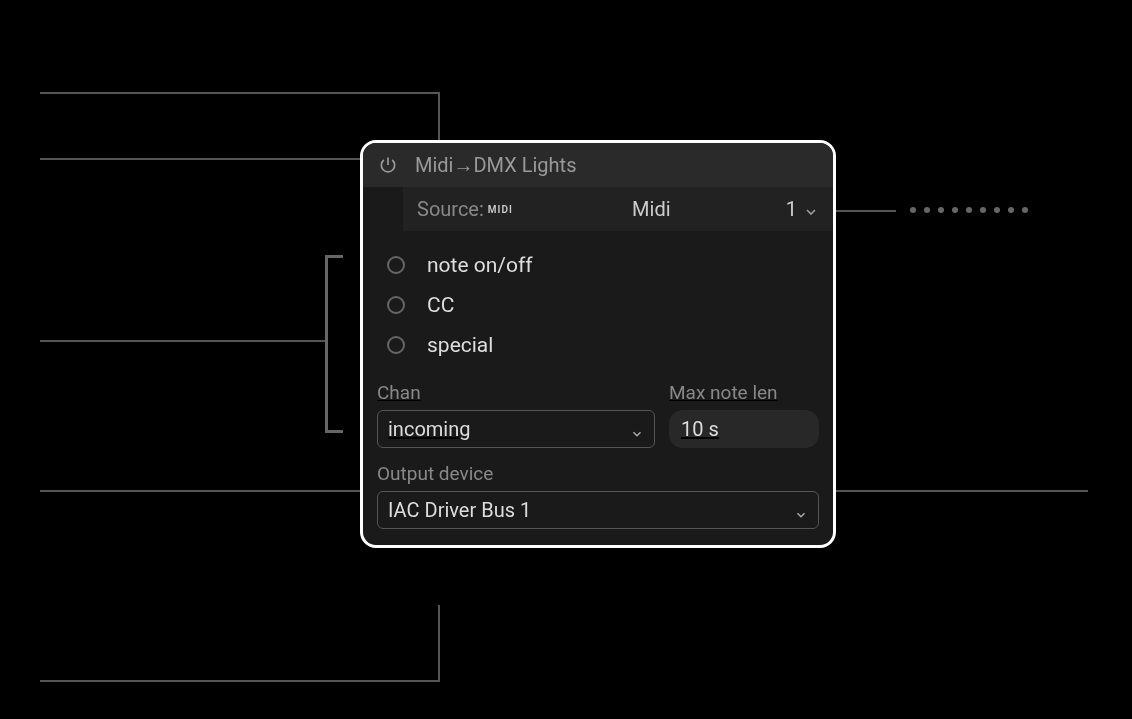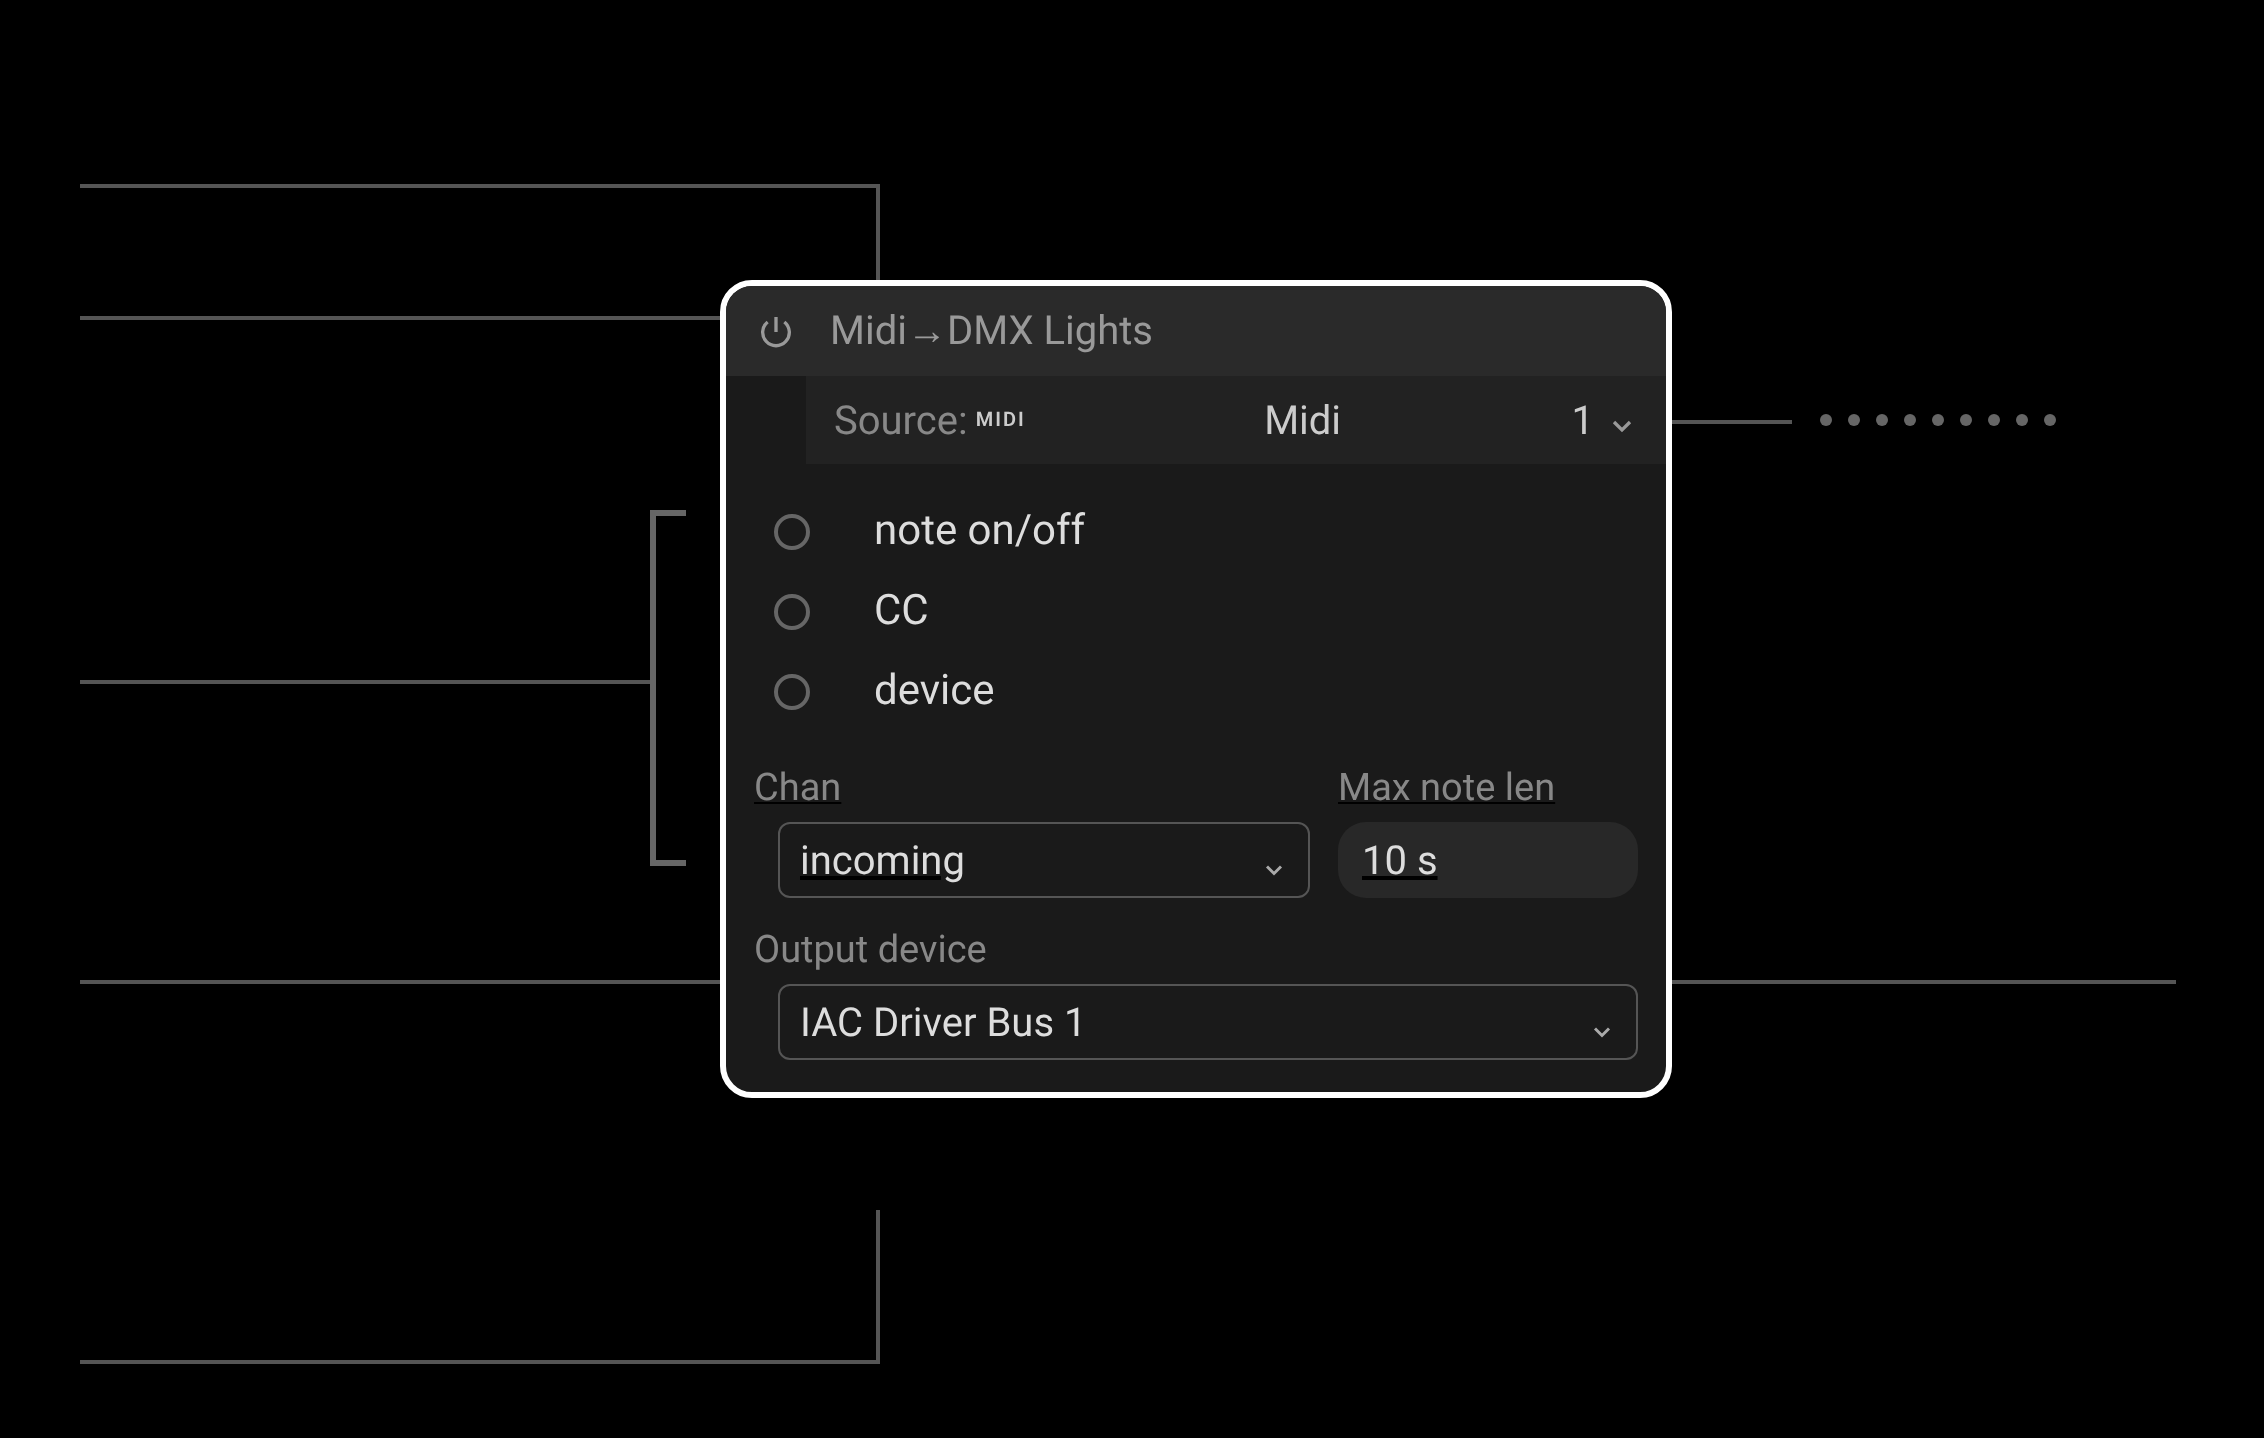--- a/index.html
+++ b/index.html
@@ -90,21 +90,21 @@
       stroke: #999;
       fill: none;
       stroke-width: 2.5;
     }
     .options-list {
       padding: 14px 14px 16px 24px;
     }
     .radio-option {
       display: flex;
       align-items: center;
-      gap: 32px;
+      gap: 22px;
       padding: 8px 0;
       cursor: pointer;
     }
     .radio-circle {
       width: 18px;
       height: 18px;
       border: 2px solid #666;
       border-radius: 50%;
       flex-shrink: 0;
     }
@@ -138,21 +138,20 @@
       border: 1px solid #555;
       border-radius: 6px;
       padding: 7px 10px;
       color: #ddd;
       font-size: 20px;
       display: flex;
       align-items: center;
       justify-content: space-between;
       cursor: pointer;
       height: 38px;
-      margin-left: 12px;
     }
     .input-box {
       background: #282828;
       border: none;
       border-radius: 14px;
       padding: 7px 12px;
       color: #ddd;
       font-size: 20px;
       height: 38px;
       display: flex;
@@ -259,21 +258,21 @@
     <div class="radio-option">
       <span class="radio-circle"></span>
       <span class="radio-label">note on/off</span>
     </div>
     <div class="radio-option">
       <span class="radio-circle"></span>
       <span class="radio-label">CC</span>
     </div>
     <div class="radio-option">
       <span class="radio-circle"></span>
-      <span class="radio-label">device</span>
+      <span class="radio-label">special</span>
     </div>
   </div>
 
   <div class="controls-row">
     <div class="control-group chan">
       <div class="control-label">Chan</div>
       <div class="select-box">
         <span>incoming</span>
         <span class="select-chevron">
           <svg viewBox="0 0 24 24" width="14" height="14">

